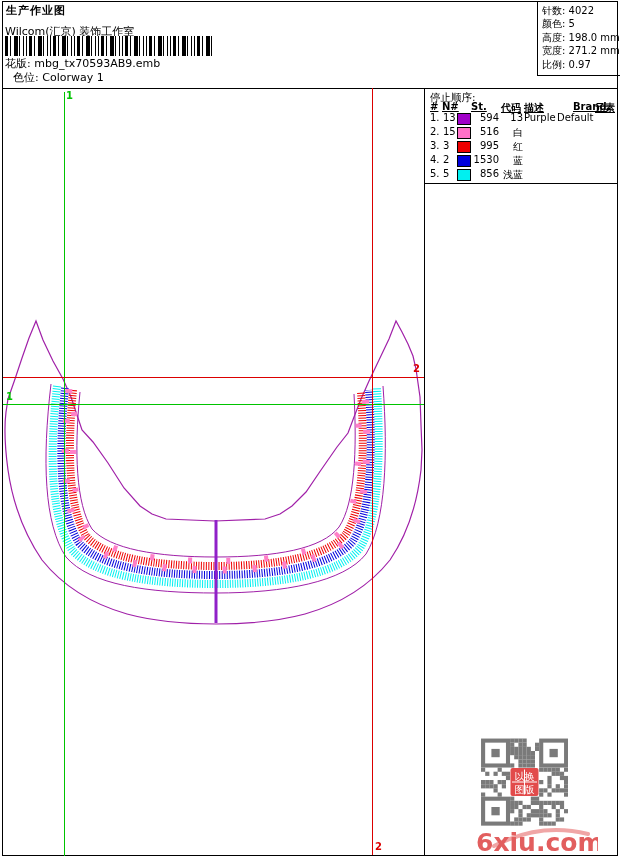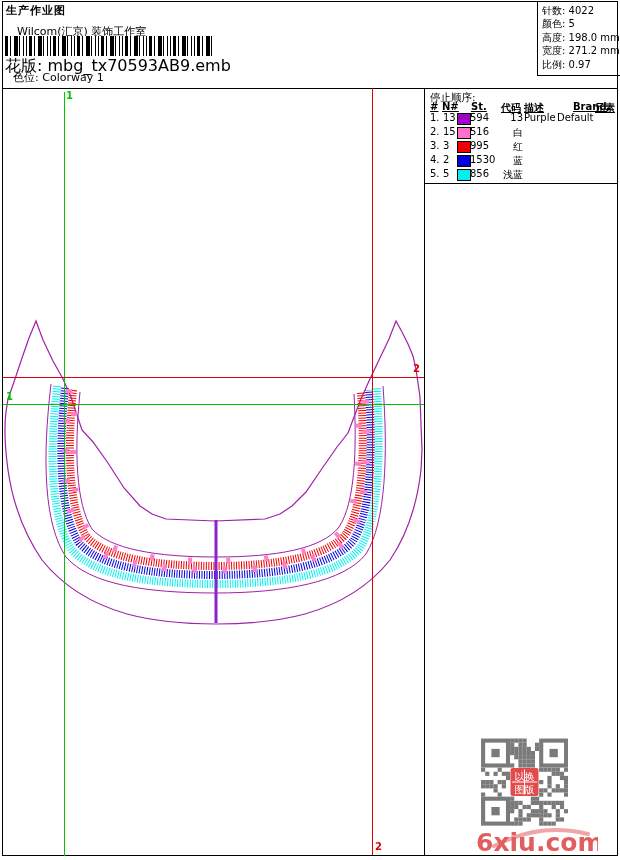--- a/index.html
+++ b/index.html
@@ -2,39 +2,39 @@
 <html><head>
 <meta charset="utf-8">
 <style>
   html,body{margin:0;padding:0;background:#fff;}
   body{position:relative;width:620px;height:860px;overflow:hidden;
        font-family:"DejaVu Sans","Liberation Sans",sans-serif;color:#000;}
   .abs{position:absolute;}
   .frame{left:2px;top:1px;width:614px;height:853px;border:1px solid #000;}
   
   .title{left:6px;top:3px;font-size:11px;font-weight:bold;letter-spacing:1px;}
-  .company{left:5px;top:24px;font-size:11px;margin-left:12px;}
+  .company{left:5px;top:24px;font-size:11px;}
   .barcode{left:5px;top:36px;width:207px;height:20px;
      background:repeating-linear-gradient(90deg,#000 0 3px,#fff 3px 5px,#000 5px 6px,#fff 6px 9px,#000 9px 13px,#fff 13px 14px,#000 14px 15px,#fff 15px 18px,#000 18px 19px,#fff 19px 21px,#000 21px 22px,#fff 22px 24px);}
-  .fline{left:5px;top:56px;font-size:16px;}
+  .fline{left:5px;top:56px;font-size:11px;}
   .cline{left:13px;top:70px;font-size:11px;}
   .infobox{left:537px;top:1px;width:80px;height:71px;border-left:1px solid #000;border-bottom:1px solid #000;
      padding:3px 0 0 4px;font-size:10px;line-height:13.4px;}
   .hsep{left:2px;top:88px;width:615px;height:1px;background:#000;}
   .pvline{left:424px;top:89px;width:1px;height:766px;background:#000;}
   
   .stoptitle{left:430px;top:91px;font-size:10.5px;text-align:center;}
   .thead{left:425px;top:101px;width:194px;height:13px;font-size:10px;font-weight:bold;}
   .thead span{position:absolute;text-decoration:underline;white-space:nowrap;}
   .h0{left:5px}.h1{left:17px}.h2{left:46px}.h3{left:76px}.h4{left:99px}.h5{left:148px}.h6{left:170px}
   .trow{left:425px;width:194px;height:14px;font-size:10px;}
   .trow span{position:absolute;white-space:nowrap;}
   .c-seq{left:5px}.c-ndl{left:18px}
   .c-sw{left:32px;top:1px;width:12px;height:10px;border:1px solid #000;}
-  .c-st{left:45px;width:29px;text-align:left}
+  .c-st{left:45px;width:29px;text-align:right}
   .c-code{left:76px;width:22px;text-align:right}
   .c-desc{left:99px}.c-brand{left:132px}
   .tbot{left:425px;top:183px;width:192px;height:1px;background:#000;}
   
   .glabel{font-size:10px;font-weight:bold;line-height:10px;}
   .g1{color:#00C400}.g2{color:#DC0000}
   
   .wm-svg{left:468px;top:818px;}
   .qr-svg{left:481px;top:738px;}
 </style>

